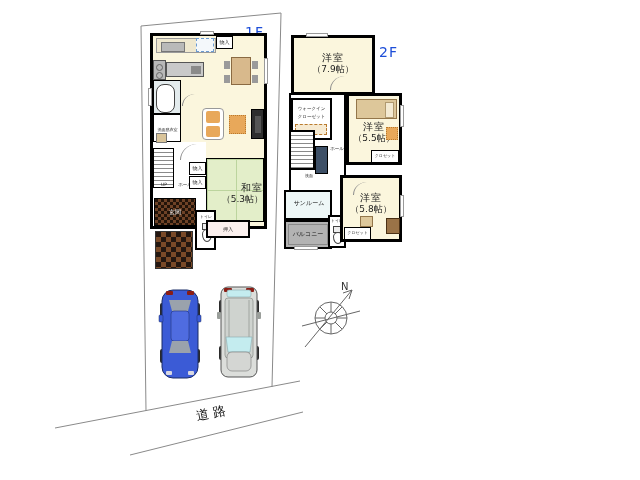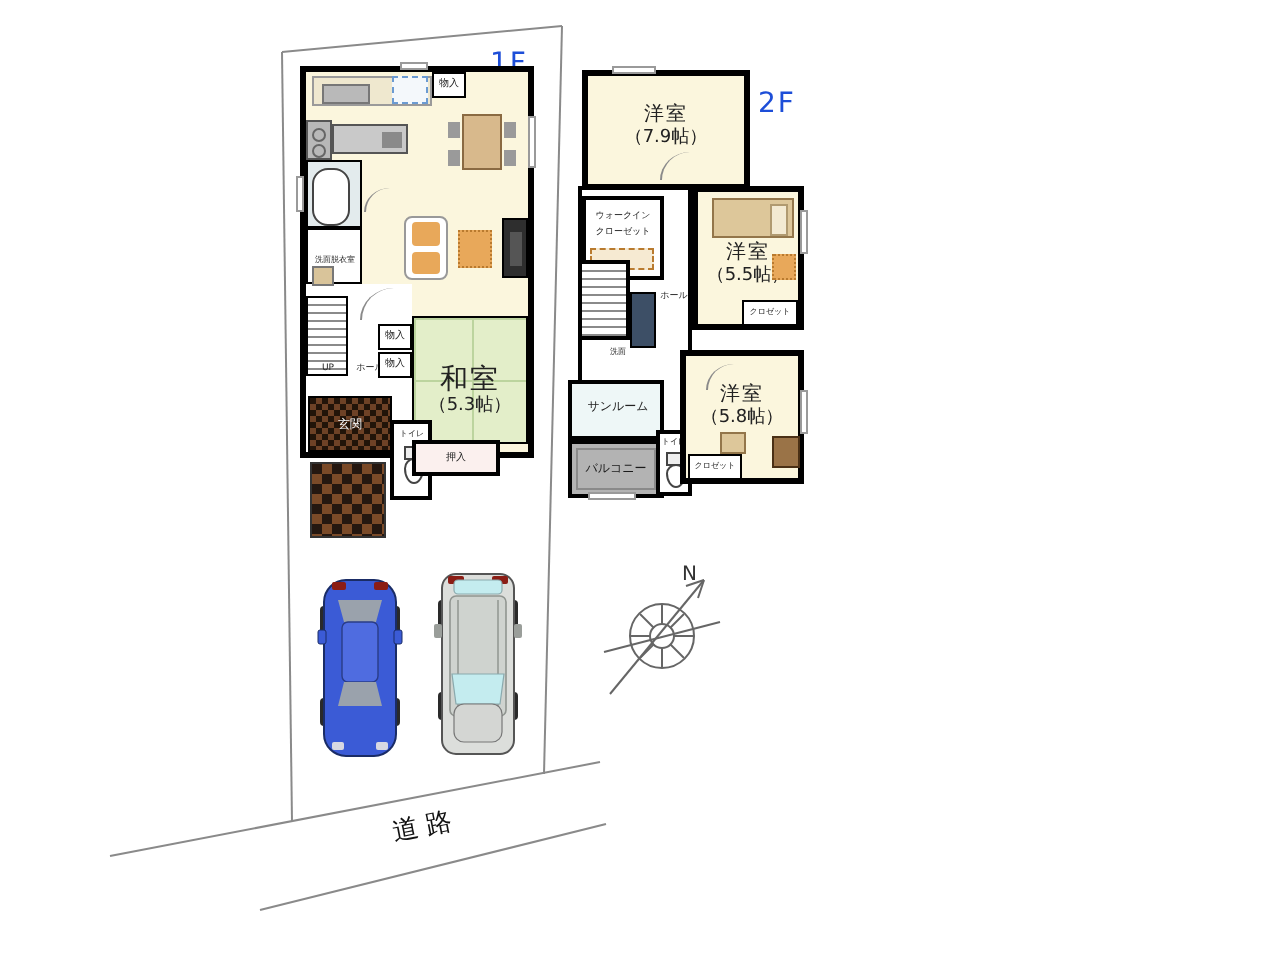--- a/index.html
+++ b/index.html
@@ -135,22 +135,22 @@
 
     <div class="box" style="left:36px;top:126px;width:17px;height:13px;">
       <span class="tiny" style="position:static;">物入</span>
     </div>
     <div class="box" style="left:36px;top:140px;width:17px;height:13px;">
       <span class="tiny" style="position:static;">物入</span>
     </div>
 
     <div class="abs tatami" style="left:53px;top:122px;width:58px;height:64px;border:1px solid #000;box-sizing:border-box;">
       <div class="room-label" style="left:0;top:23px;width:100%;">
-        <span class="rl-name" style="font-size:14px;">和室</span>
-        <span class="rl-size" style="font-size:9px;">（5.3帖）</span>
+        <span class="rl-name" style="font-size:10px;text-align:right;">和室</span>
+        <span class="rl-size" style="font-size:9px;text-align:right;">（5.3帖）</span>
       </div>
     </div>
 
     <div class="abs checker-s" style="left:1px;top:162px;width:42px;height:28px;border:1px solid #000;box-sizing:border-box;">
       <span style="position:absolute;left:0;top:9px;width:100%;text-align:center;font-size:6px;color:#fff;text-shadow:0 0 1px #000;">玄関</span>
     </div>
 
 
     <div class="abs" style="left:78px;top:21px;width:20px;height:28px;background:#d8b98c;border:1px solid #8a6a42;box-sizing:border-box;"></div>
     <div class="abs" style="left:71px;top:25px;width:6px;height:8px;background:#9a9a9a;"></div>

